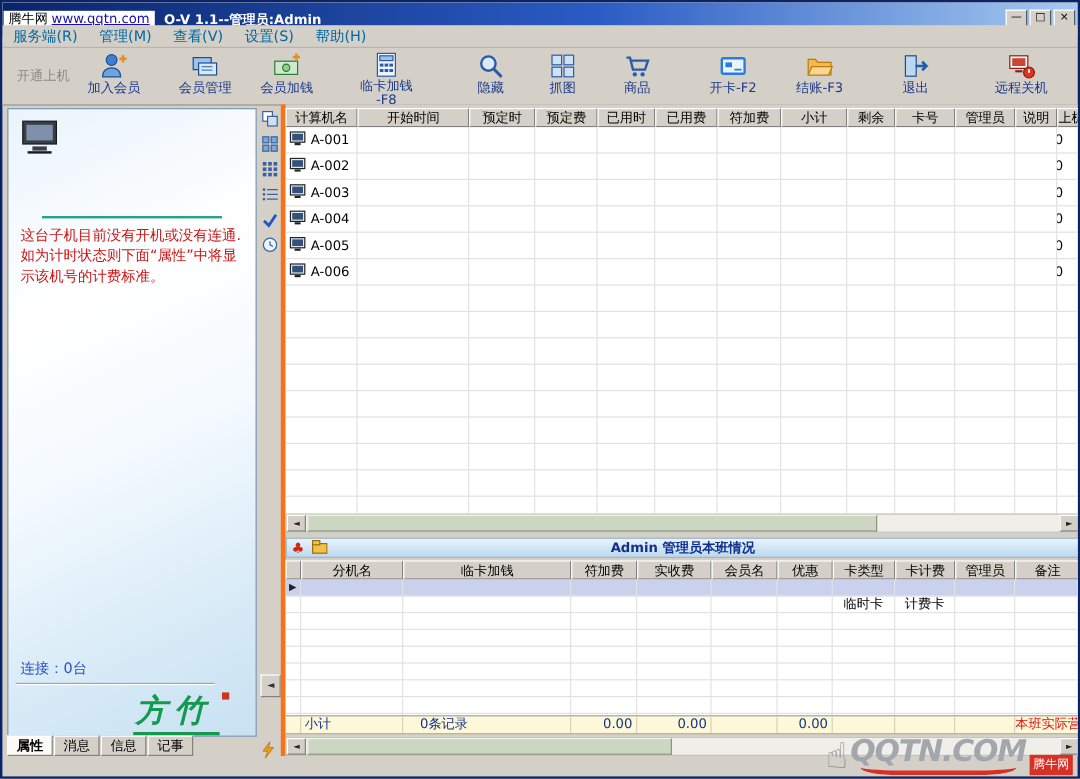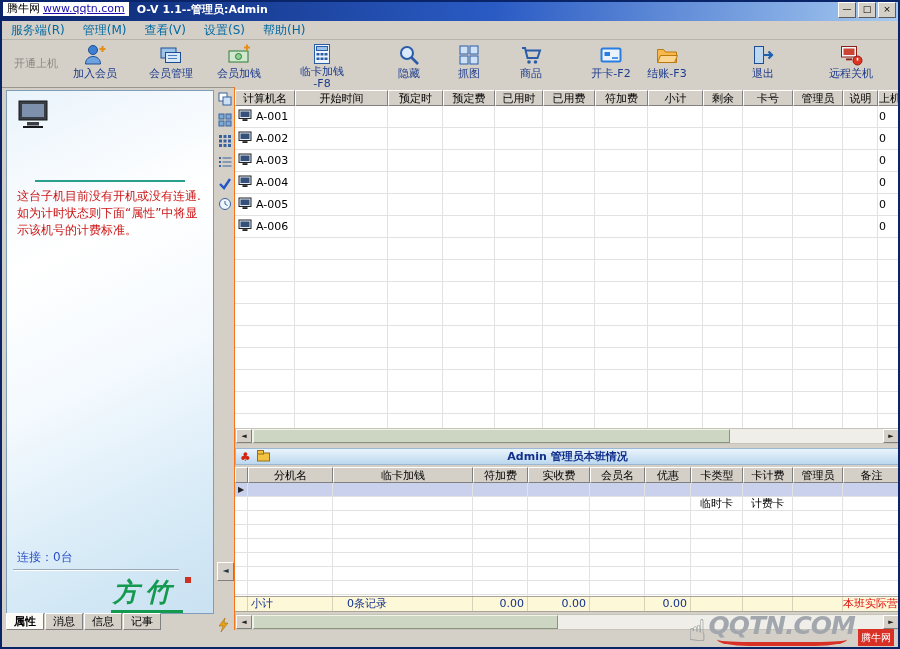--- a/index.html
+++ b/index.html
@@ -2,21 +2,21 @@
 <html><head>
 <meta charset="utf-8">
 <style>
   html,body{margin:0;padding:0;background:#666;}
   #app{position:relative;width:900px;height:649px;background:#d4d0c8;
        font-family:"DejaVu Sans","Liberation Sans",sans-serif;font-size:12px;
        border:2px solid #0a246a;box-sizing:border-box;overflow:hidden;}
   
   .titlebar{position:absolute;left:0;top:0;right:0;height:28px;
     background:linear-gradient(90deg,#0a246a 0%,#2a5bc4 55%,#a6caf0 100%);
-    display:flex;color:#fff;}
+    display:flex;align-items:center;color:#fff;}
   .brand-chip{background:#fff;color:#000;font-size:11px;height:14px;line-height:14px;
     padding:0 4px;margin-left:1px;white-space:nowrap;}
   .brand-chip .url{color:#1a0dab;text-decoration:underline;margin-left:3px;}
   .win-title{font-weight:bold;font-size:11px;margin-left:8px;white-space:nowrap;}
   .tb-btns{margin-left:auto;display:flex;margin-right:2px;}
   .tb-btn{width:16px;height:14px;background:#d4d0c8;border:1px solid;
     border-color:#fff #5a5a5a #5a5a5a #fff;color:#000;font-size:9px;line-height:12px;
     text-align:center;margin-left:2px;cursor:default;}
   
   .menubar{position:absolute;left:0;top:19px;right:0;height:18px;background:#d4d0c8;
@@ -51,21 +51,21 @@
     border:1px solid;border-color:#fff #808080 #808080 #fff;margin-right:1px;color:#000;}
   .stab.active{background:#fbfaf6;font-weight:bold;}
   
   .strip{position:absolute;left:214px;top:88px;width:18px;height:540px;}
   .strip-btn{width:18px;height:18px;display:flex;align-items:center;justify-content:center;margin-bottom:3px;}
   .collapse-btn{position:absolute;left:1px;top:472px;width:15px;height:17px;background:#d4d0c8;
     border:1px solid;border-color:#fff #808080 #808080 #fff;font-size:8px;line-height:15px;text-align:center;color:#234;}
   .bolt-btn{position:absolute;left:3px;top:528px;}
   
   .rightpane{position:absolute;left:232px;top:85px;width:666px;height:543px;background:#d4d0c8;
-    border-left:1px solid #f97316;box-sizing:border-box;}
+    border-left:4px solid #f97316;box-sizing:border-box;}
   .hrow{display:flex;}
   .hcell{height:16px;line-height:15px;box-sizing:border-box;background:#d4d0c8;
     border:1px solid;border-color:#fff #808080 #808080 #fff;font-size:11px;color:#000;
     text-align:center;overflow:hidden;white-space:nowrap;}
   
   .mcols>*:nth-child(1){width:60px;}
   .mcols>*:nth-child(2){width:93px;}
   .mcols>*:nth-child(3){width:55px;}
   .mcols>*:nth-child(4){width:52px;}
   .mcols>*:nth-child(5){width:48px;}
@@ -251,21 +251,21 @@
     <div class="titem" style="left:582px;width:54px;">
       <span class="ticon">
           <svg width="24" height="24">
             <rect x="2.5" y="5.5" width="19" height="13" rx="1.5" fill="#eaf3fb" stroke="#2a7de0" stroke-width="2"></rect>
             <rect x="5.5" y="9" width="5.5" height="4" fill="#2a7de0"></rect>
             <path d="M13 15h6" stroke="#2a7de0" stroke-width="1.6"></path>
           </svg>
         </span>
       <span class="tlabel">开卡-F2</span>
     </div>
-    <div class="titem" style="left:638px;width:54px;">
+    <div class="titem" style="left:654px;width:54px;">
       <span class="ticon">
           <svg width="24" height="24">
             <path d="M2.5 19.5v-13h6l2 2.5h11v10.5z" fill="#f8b94a" stroke="#b97a10"></path>
             <path d="M2.5 19.5l3-7h17l-3 7z" fill="#fcd591" stroke="#b97a10"></path>
           </svg>
         </span>
       <span class="tlabel">结账-F3</span>
     </div>
     <div class="titem" style="left:738px;width:46px;">
       <span class="ticon">

